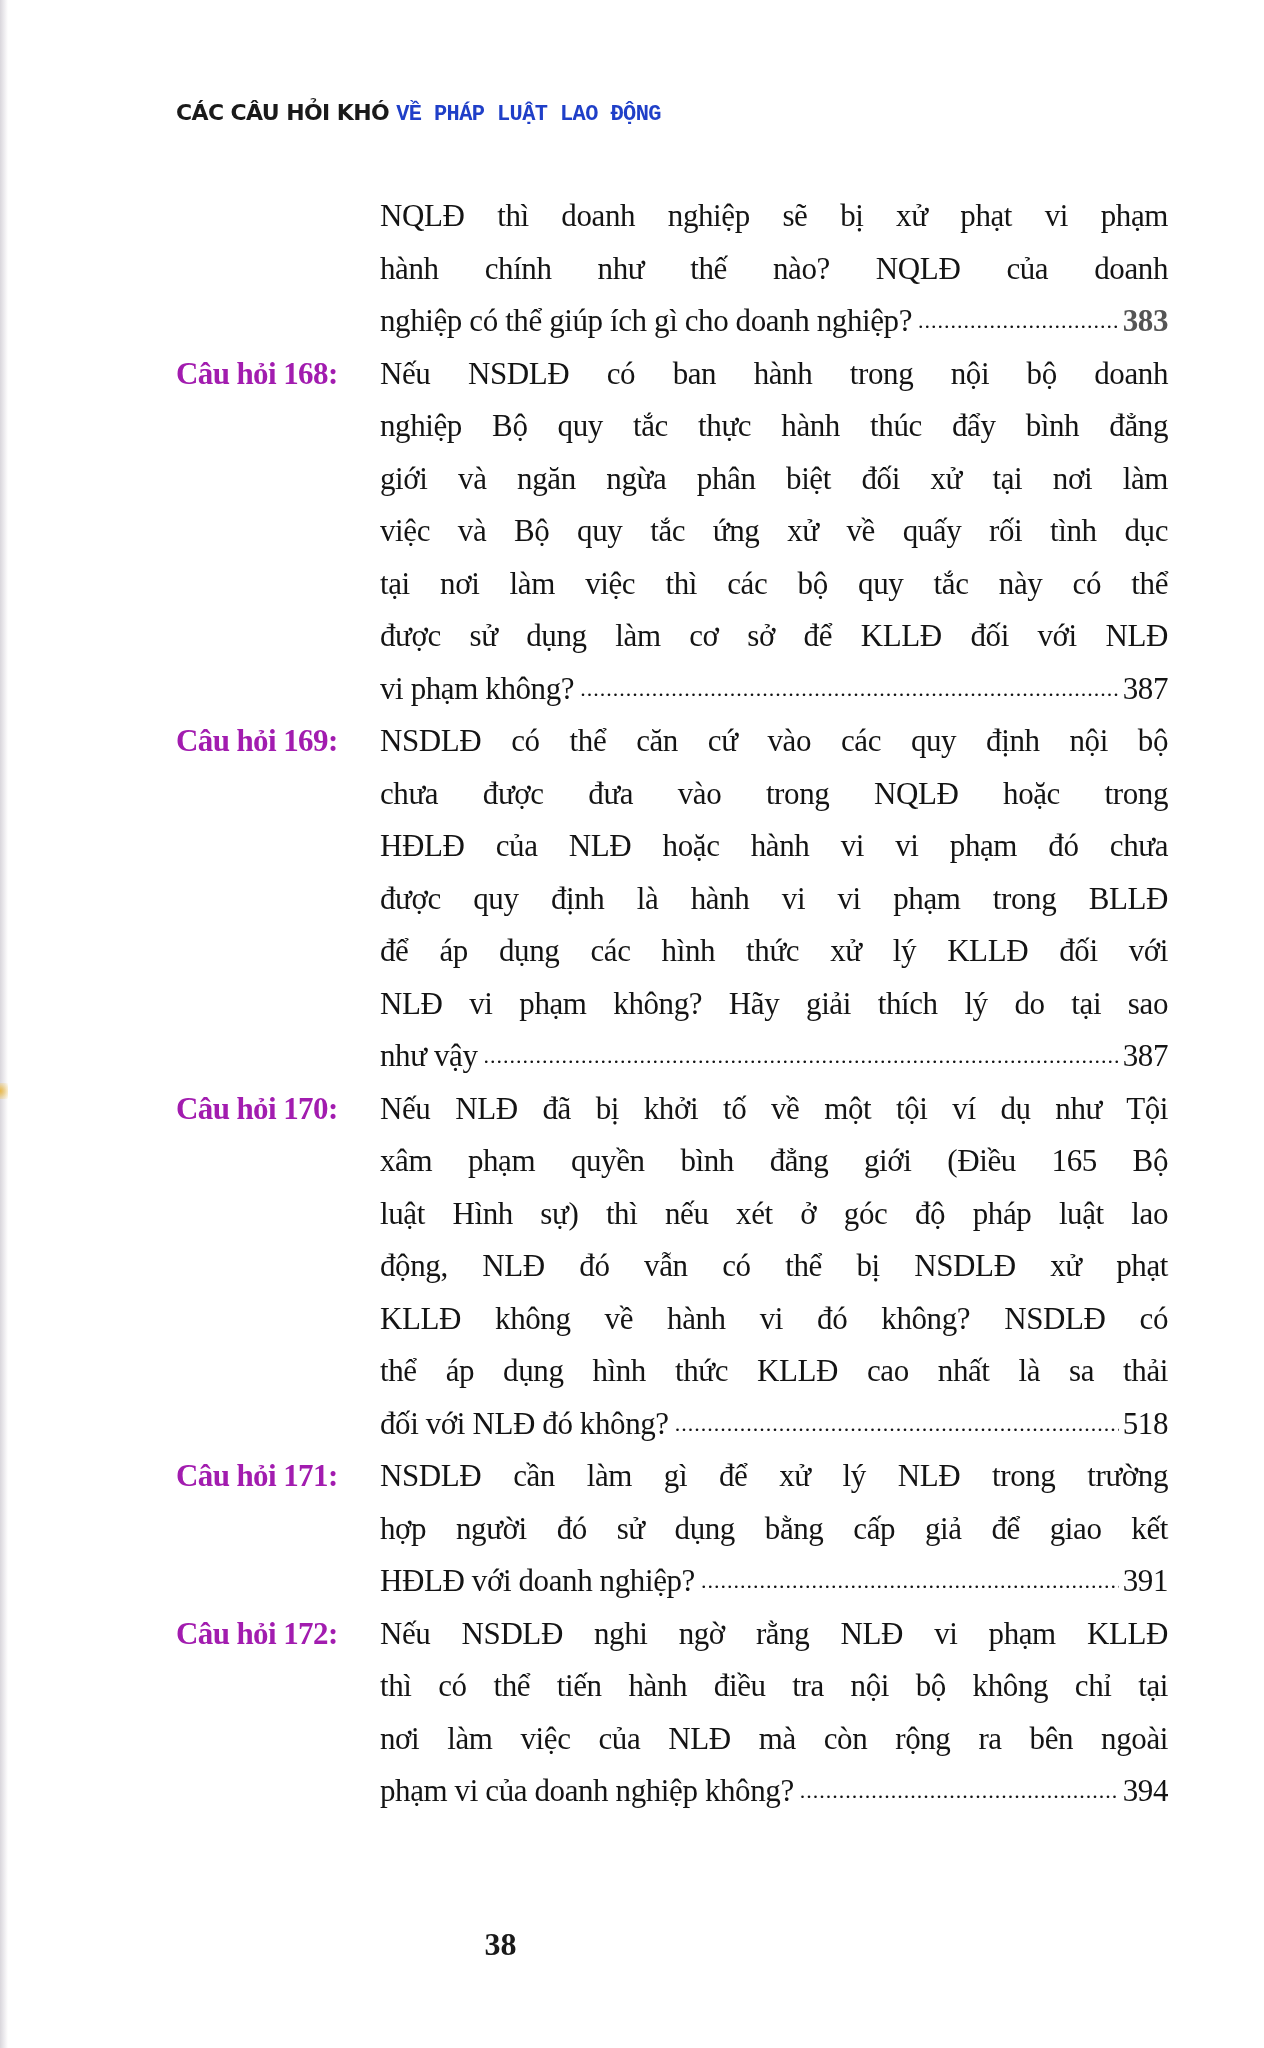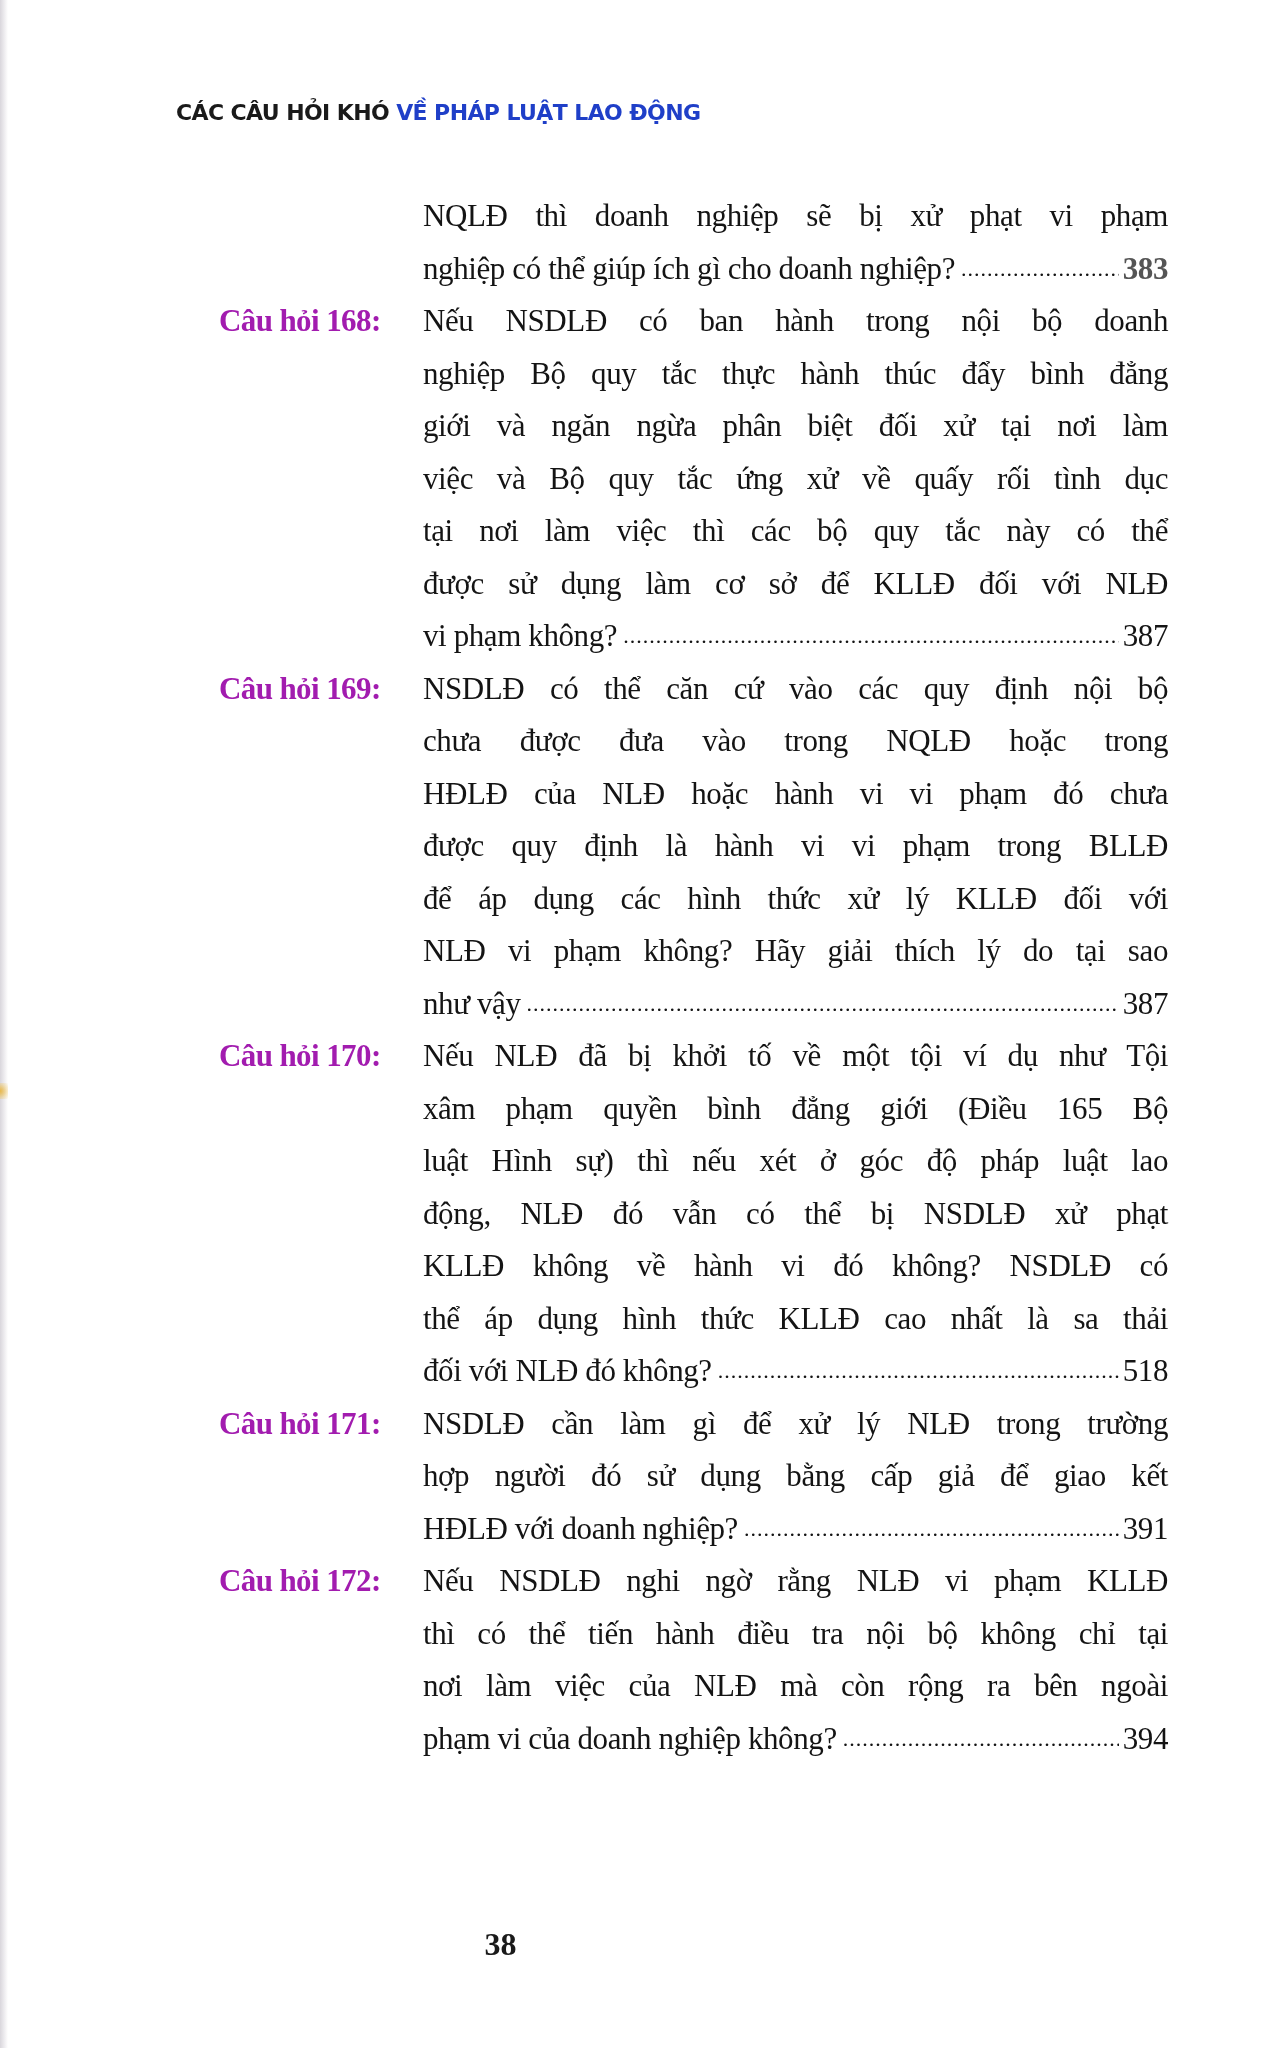--- a/index.html
+++ b/index.html
@@ -31,32 +31,31 @@
       position: absolute;
       left: 176px;
       top: 100px;
       font-family: "DejaVu Sans", "Liberation Sans", sans-serif;
       font-weight: bold;
       font-size: 22px;
       letter-spacing: -0.6px;
       white-space: nowrap;
     }
     .running-header .part1 { color: #1a1a1a; }
-    .running-header .part2 { color: #1f3fc8; }
+    .running-header .part2 { color: #1f3fc8; font-family: Liberation Mono, monospace; }
 
     .toc {
       position: absolute;
       left: 176px;
       top: 190px;
       width: 992px;
     }
     .entry {
       position: relative;
       margin-bottom: 0;
-      margin-left: 43px;
     }
     .entry-label {
       position: absolute;
       left: 0;
       top: 0;
       font-weight: bold;
       color: #a21caf;
       font-size: 31px;
       line-height: 52.5px;
       letter-spacing: -0.6px;
@@ -116,20 +115,21 @@
 
 <div class="running-header">
   <span class="part1">CÁC CÂU HỎI KHÓ </span><span class="part2">VỀ PHÁP LUẬT LAO ĐỘNG</span>
 </div>
 
 <div class="toc">
 
   <div class="entry">
     <div class="entry-body">
       <span class="line">NQLĐ thì doanh nghiệp sẽ bị xử phạt vi phạm</span>
+      <span class="line">hành chính như thế nào? NQLĐ của doanh</span>
       <span class="line last">
         <span class="lead-text">nghiệp có thể giúp ích gì cho doanh nghiệp?</span>
         <span class="dots"></span>
         <span class="page-ref light">383</span>
       </span>
     </div>
   </div>
 
   <div class="entry">
     <span class="entry-label">Câu hỏi 168:</span>

